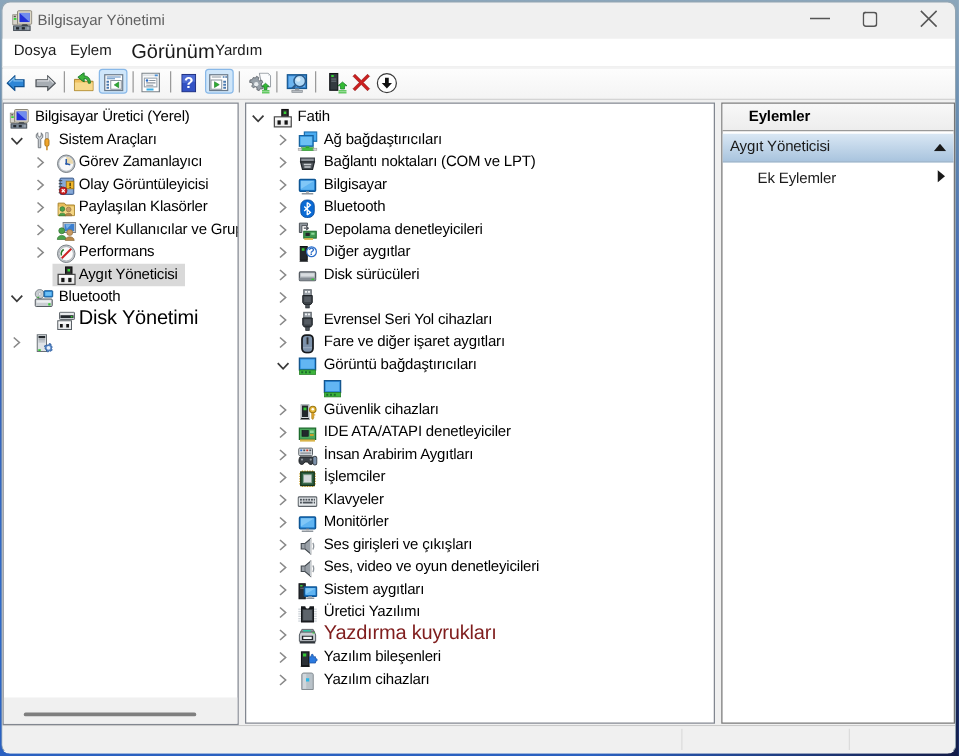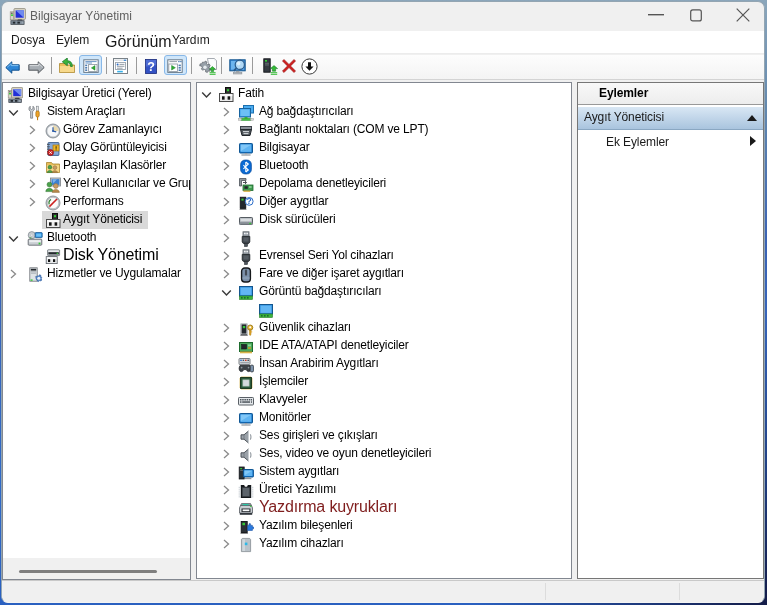--- a/index.html
+++ b/index.html
@@ -298,21 +298,20 @@
       <svg width="16" height="16" viewBox="0 0 16 16" style="position:absolute">
         <rect x="2.8" y="0.8" width="7.4" height="13.4" fill="#dfe3e6" stroke="#6a7076" stroke-width="0.8"></rect>
         <rect x="3.8" y="1.8" width="5.4" height="1.8" fill="#23282d"></rect>
         <rect x="3.8" y="4.4" width="5.4" height="1" fill="#9aa1a8"></rect>
         <rect x="3.8" y="6" width="5.4" height="1" fill="#b9bfc5"></rect>
         <rect x="3.6" y="12.4" width="2" height="1.4" fill="#35c935"></rect>
         <path d="M11.2 7.6 L12.6 7.6 L13 6.4 L14.4 6.8 L14.4 8.2 L15.4 9 L14.8 10.4 L15.4 11.6 L14.4 12.6 L13.2 12.2 L12.2 13.2 L11 12.8 L10.8 11.4 L9.6 10.8 L9.8 9.4 L9 8.4 Z" fill="#5a88c8" stroke="#2a5a9a" stroke-width="0.6" transform="translate(-0.6,1.4)"></path>
         <circle cx="11.8" cy="11.2" r="1.5" fill="#e8f0f8"></circle>
       </svg>
     </div>
-    <div style="position:absolute;left:44px;top:182px;height:16px;line-height:16px;font-size:12px;letter-spacing:-0.15px;color:#000;white-space:nowrap">Hizmetler ve Uygulamalar</div>
 <div class="abs" style="left:0;bottom:0;width:187px;height:21px;background:#f0f0f0"></div>
 <div class="abs" style="left:16px;bottom:6px;width:138px;height:3px;background:#7f7f7f;border-radius:1.5px"></div>
 </div>
 
 <div class="abs" style="left:196px;top:82px;width:376px;height:497px;background:#ffffff;border:1px solid #828790;overflow:hidden">
 <div style="position:absolute;left:4px;top:8px;width:11px;height:8px">
       <svg width="11" height="8" viewBox="0 0 11 8" style="position:absolute;left:0;top:0">
         <path d="M1.2 1.5 L5.5 6 L9.8 1.5" stroke="#3a3a3a" stroke-width="1.4" fill="none"></path>
       </svg>
     </div>

